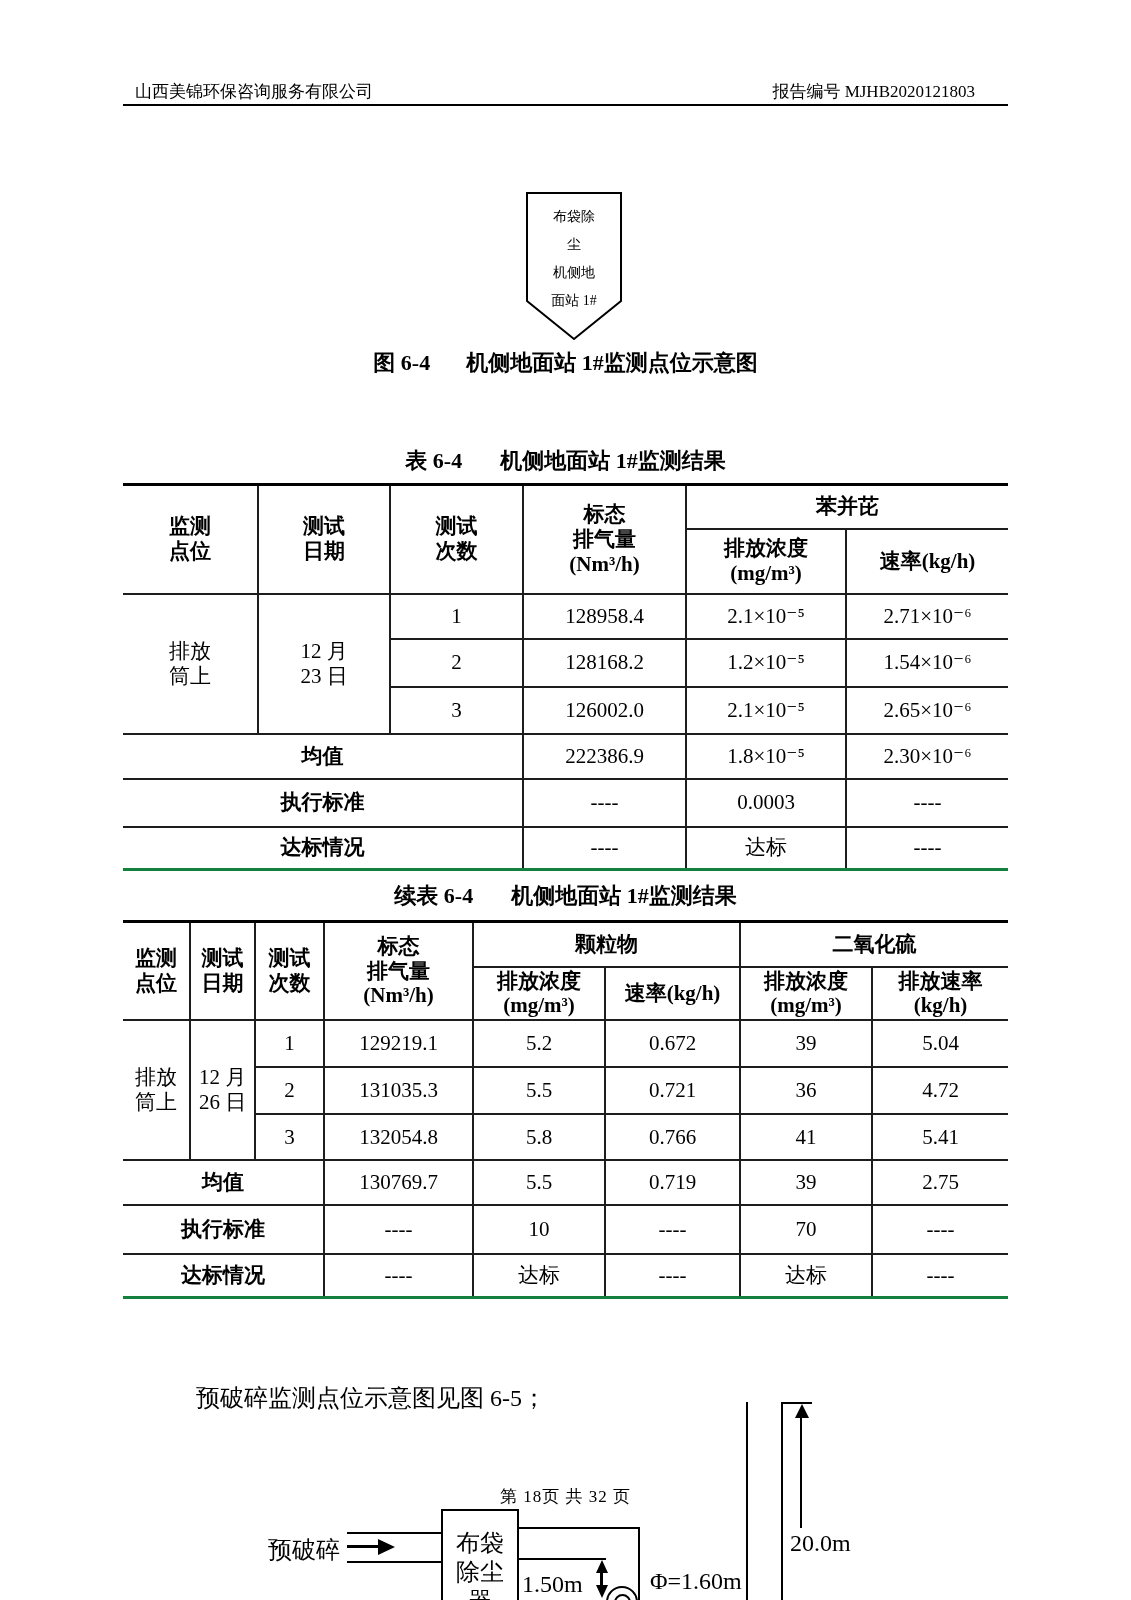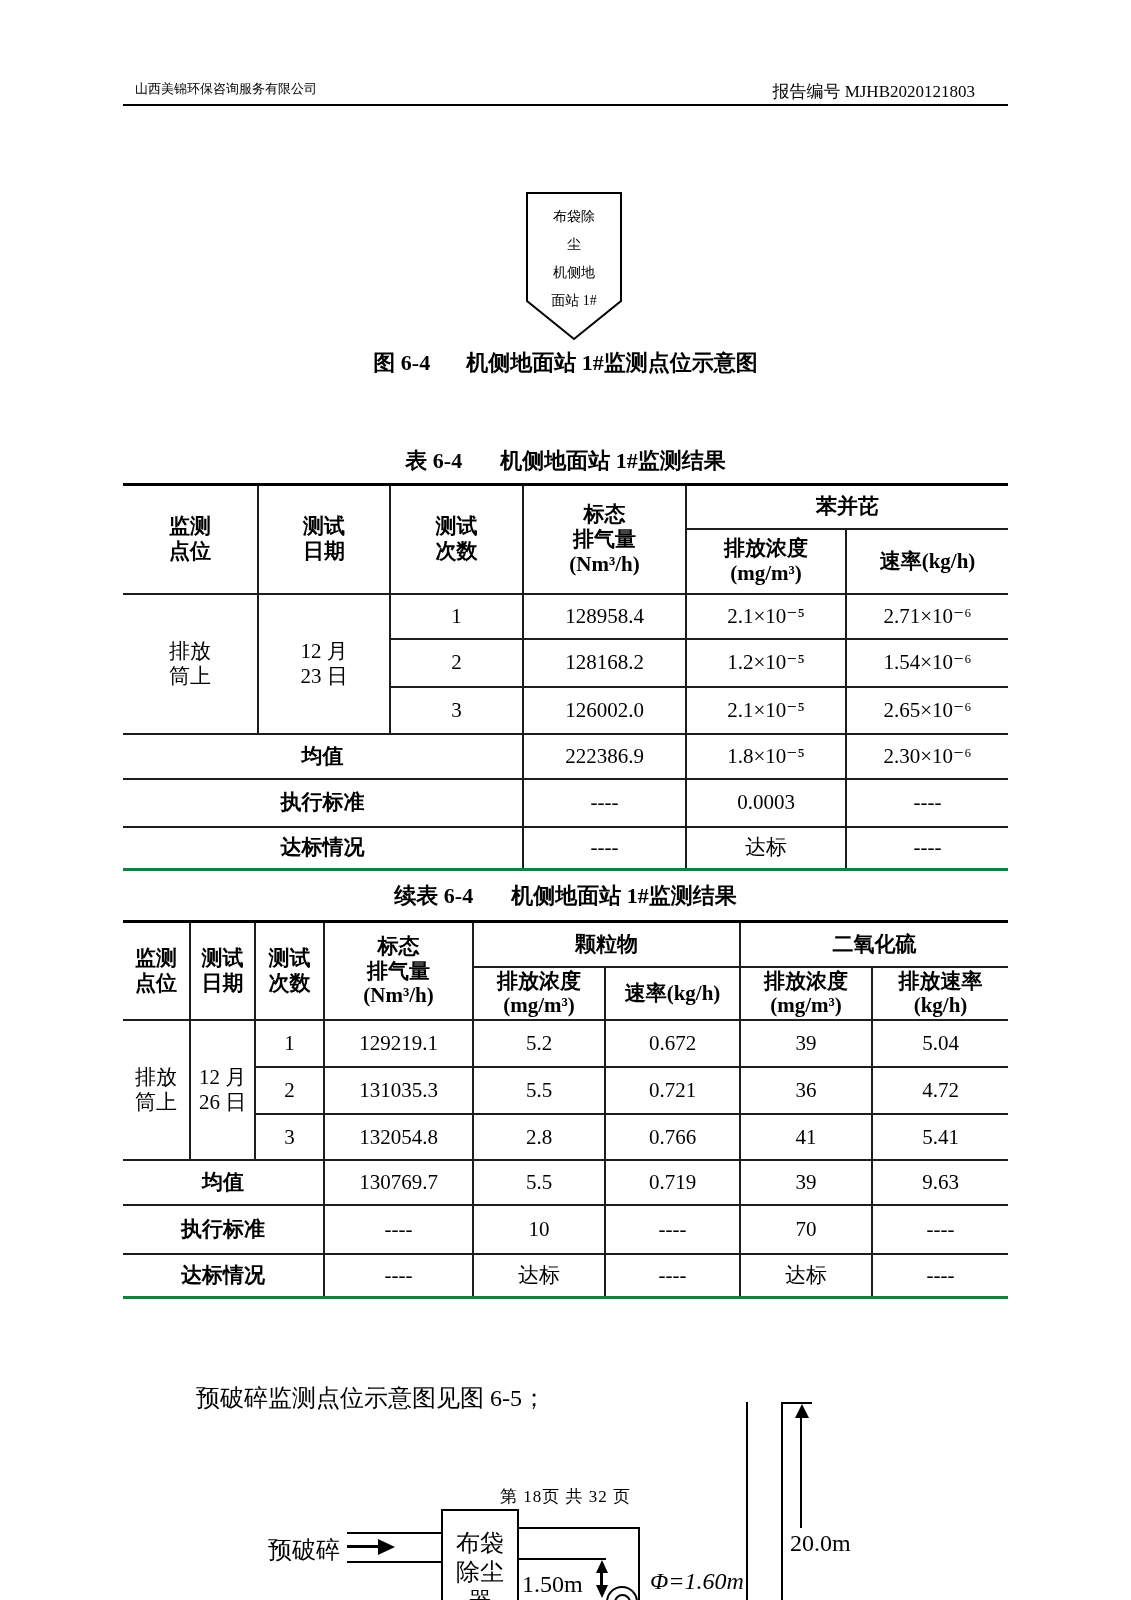--- a/index.html
+++ b/index.html
@@ -4,21 +4,21 @@
 <style>
   html,body{margin:0;padding:0;background:#ffffff;}
   .page{position:relative;width:1131px;height:1600px;background:#fff;overflow:hidden;
         font-family:"Liberation Serif","DejaVu Serif",serif;color:#000;}
   .abs{position:absolute;}
   .pre{white-space:pre-line;}
   .b{font-weight:bold;}
   .ctr{left:0;width:1131px;text-align:center;}
 
   
-  .hd-company{left:135px;top:80px;font-size:13px;}
+  .hd-company{left:135px;top:80px;font-size:17px;}
   .hd-report{right:156px;top:80px;font-size:17px;}
   .hd-rule{left:123px;top:104px;width:885px;height:2px;background:#000;}
 
   
   .marker-svg{left:519px;top:189px;}
   .marker-text{left:519px;top:203px;width:110px;text-align:center;
                font-size:14px;line-height:28px;}
 
   .fig-caption{top:348px;font-size:22px;}
   .fig-caption span{margin:8px 18px;}
@@ -208,32 +208,32 @@
       <td>2</td>
       <td>131035.3</td>
       <td>5.5</td>
       <td>0.721</td>
       <td>36</td>
       <td>4.72</td>
     </tr>
     <tr style="height:46px">
       <td>3</td>
       <td>132054.8</td>
-      <td>2.8</td>
+      <td>5.8</td>
       <td>0.766</td>
       <td>41</td>
       <td>5.41</td>
     </tr>
     <tr style="height:45px">
       <td colspan="3" class="b">均值</td>
       <td>130769.7</td>
       <td>5.5</td>
       <td>0.719</td>
       <td>39</td>
-      <td>9.63</td>
+      <td>2.75</td>
     </tr>
     <tr style="height:49px">
       <td colspan="3" class="b">执行标准</td>
       <td>----</td>
       <td>10</td>
       <td>----</td>
       <td>70</td>
       <td>----</td>
     </tr>
     <tr style="height:43px">
@@ -266,21 +266,21 @@
   <div class="abs vline" style="left:638px;top:1527px;height:73px;"></div>
   <div class="abs hline" style="left:519px;top:1558px;width:87px;"></div>
 
   <div class="abs vline" style="left:600px;top:1567px;height:24px;width:3px;"></div>
   <div class="abs tri-up" style="left:595.5px;top:1560px;"></div>
   <div class="abs tri-down" style="left:595.5px;top:1585px;"></div>
   <div class="abs lbl24" style="left:522px;top:1571px;">1.50m</div>
 
   <div class="abs circle" style="left:606px;top:1586px;width:32px;height:32px;"></div>
   <div class="abs circle" style="left:614px;top:1594px;width:17px;height:17px;"></div>
-  <div class="abs lbl24" style="left:650px;top:1568px;font-style:italic;">Φ=1.60m</div>
+  <div class="abs lbl24" style="left:650px;top:1568px;">Φ=1.60m</div>
 
   <div class="abs vline" style="left:746px;top:1402px;height:198px;"></div>
   <div class="abs vline" style="left:781px;top:1402px;height:198px;"></div>
   <div class="abs hline" style="left:781px;top:1402px;width:31px;"></div>
   <div class="abs tri-up" style="left:795px;top:1404px;border-bottom-width:14px;border-left-width:7px;border-right-width:7px;"></div>
   <div class="abs vline" style="left:800px;top:1416px;height:112px;"></div>
   <div class="abs lbl24" style="left:790px;top:1530px;">20.0m</div>
 
 </div>
 

